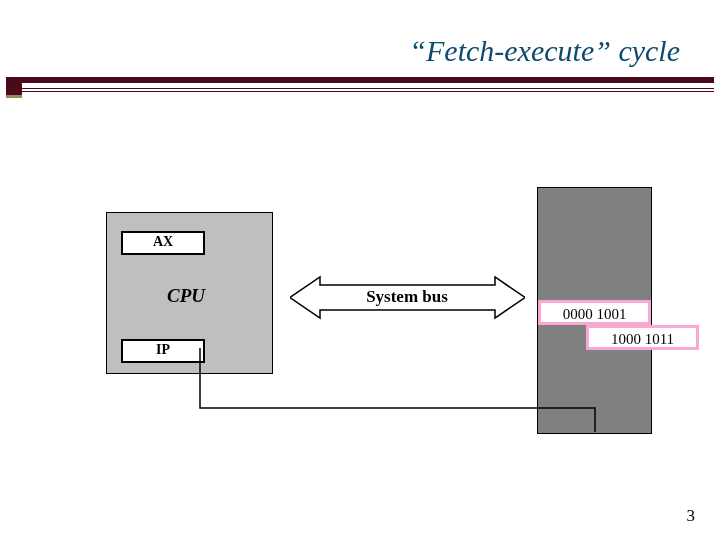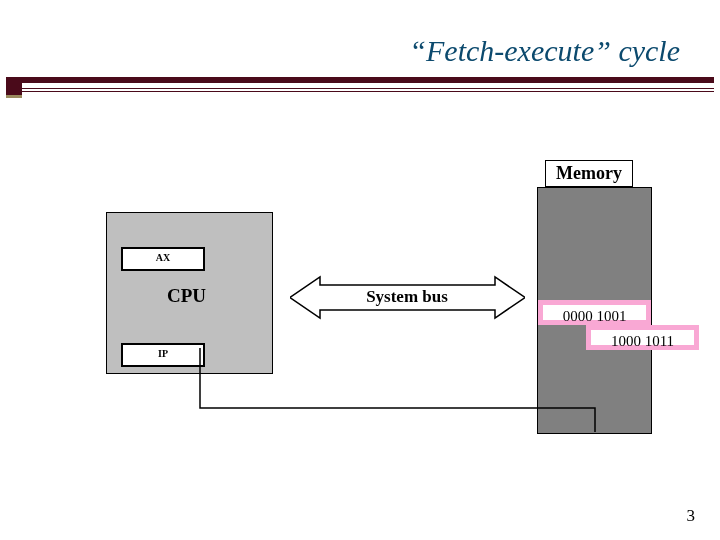--- a/index.html
+++ b/index.html
@@ -97,21 +97,21 @@
     width: 113px;
     height: 245px;
     background: #808080;
     border: 1px solid #000;
   }
   .mem-cell {
     position: absolute;
     left: 0;
     width: 100%;
     height: 25px;
-    border: 5px solid #f9a8d4;
+    border: 3px solid #f9a8d4;
     background: #ffffff;
     box-sizing: border-box;
     font-size: 15px;
     text-align: center;
     line-height: 23px;
   }
 
   
   .cpu-block {
     position: absolute;
@@ -122,29 +122,29 @@
     background: #bfbfbf;
     border: 1px solid #000;
   }
   .reg-box {
     position: absolute;
     width: 80px;
     height: 20px;
     border: 2px solid #000;
     background: #ffffff;
     text-align: center;
-    font-size: 10px;
+    font-size: 14px;
     font-weight: bold;
     line-height: 18px;
-    margin-top: 16px;
   }
   .cpu-label {
     position: absolute;
     font-size: 19px;
     font-weight: bold;
+    font-style: italic;
   }
 
   
   .bus {
     position: absolute;
     top: 275px;
     left: 290px;
     width: 235px;
     height: 45px;
   }
@@ -173,31 +173,30 @@
   <div class="title">“Fetch-execute” cycle</div>
 
   <div class="accent-col"></div>
   <div class="accent-col-light"></div>
   <div class="divider-box">
     <div class="divider-main"></div>
     <div class="divider-thin1"></div>
     <div class="divider-thin2"></div>
   </div>
 
-  <div class="memory-label">Memory</div>
 
   <div class="memory-block">
     <div class="mem-cell" style="top:112px;">0000 1001</div>
     <div class="mem-cell" style="top:137px;margin-left:48px;">1000 1011</div>
   </div>
 
   <div class="cpu-block">
     <div class="reg-box" style="top:18px; left:14px;">AX</div>
     <div class="cpu-label" style="top:72px; left:60px;">CPU</div>
-    <div class="reg-box" style="top:114px; left:14px;font-family:Liberation Serif, serif;">IP</div>
+    <div class="reg-box" style="top:126px; left:14px;font-family:Liberation Serif, serif;">IP</div>
   </div>
 
   <svg width="720" height="540" style="position:absolute;top:0;left:0;pointer-events:none;">
     <path class="wire" d="M 200 348 L 200 408 L 595 408 L 595 432"></path>
   </svg>
 
   <svg class="bus" viewBox="0 0 235 45">
     <polygon points="0,22.5 30,2 30,10 205,10 205,2 235,22.5 205,43 205,35 30,35 30,43" fill="#ffffff" stroke="#000000" stroke-width="1.5"></polygon>
     <text x="117" y="27" text-anchor="middle" font-family="Times New Roman, serif" font-size="17" font-weight="bold">System bus</text>
   </svg>

